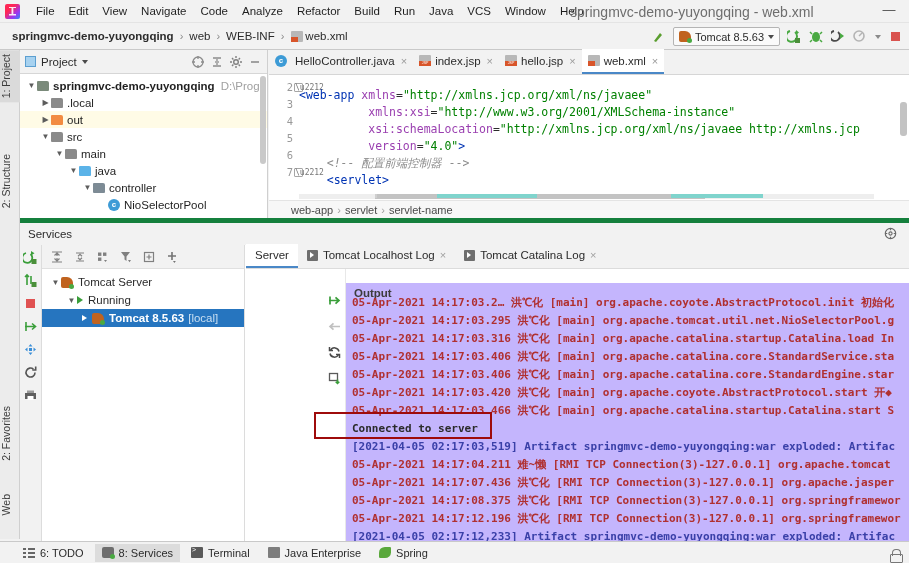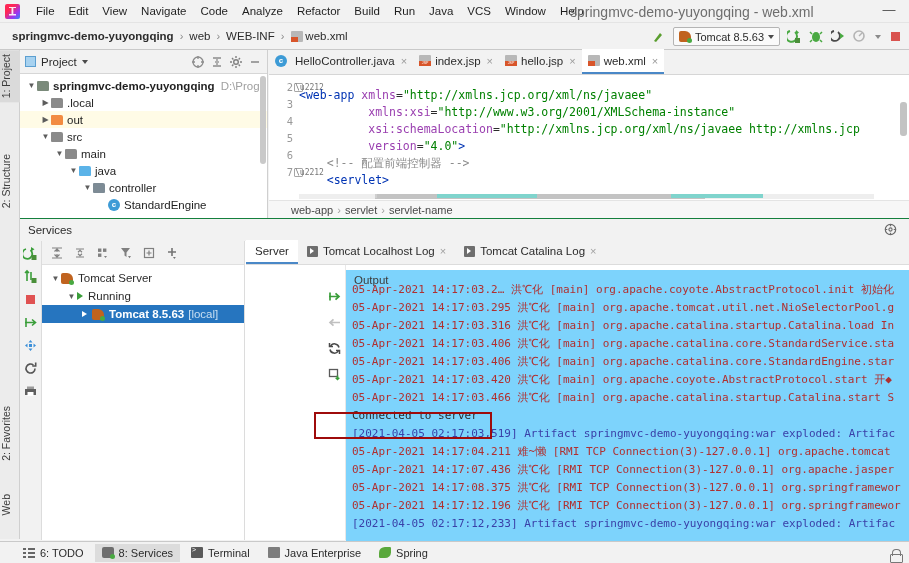--- a/index.html
+++ b/index.html
@@ -143,21 +143,21 @@
   .gutter {
     position: absolute; left: 0; top: 0; width: 30px; height: 134px; background: #ffffff;
     color: #999999; text-align: right; padding-top: 4px;
   }
   .gutter div { height: 17px; line-height: 17px; padding-right: 6px; font-size: 10.5px; }
   .codelines { position: absolute; left: 30px; top: 12px; white-space: pre; }
   .codelines div { height: 17px; line-height: 17px; }
   .k-tag { color: #0033b3; }
   .k-attr { color: #9a3fb0; }
   .k-val { color: #008000; }
-  .k-cmt { color: #8c8c8c; }
+  .k-cmt { color: #8c8c8c; font-style: italic; }
   .k-pun { color: #2b2b2b; }
   .fold {
     position:absolute; left:25px; width:9px;height:9px;border:1px solid #a6a6a6;
     background:#fff; color:#777; font-size:8px; line-height:7px; text-align:center; border-radius:1px;
   }
   .hscroll {
     position: absolute; left: 30px; bottom: 10px; width: 575px; height: 5px; background: #eeeeee;
   }
   .hscroll .thumb { position:absolute; left:76px; width: 330px; height: 5px; background: #c3c3c3; }
   .hmark { position:absolute; height:4px; background:#7fd4cd; top:0;}
@@ -165,21 +165,21 @@
     position: absolute; left: 0; bottom: 0; width: 640px; height: 18px;
     background: #f7f7f7; border-top: 1px solid #e4e4e4;
     display: flex; align-items: center; padding-left: 22px; gap: 4px;
     font-size: 11px; color: #4a4a4a;
   }
   .bread .sep { color: #a0a0a0; }
 
   
   .services {
     position: absolute; left: 20px; top: 218px; width: 889px; height: 321px;
-    background: #f2f2f2; border-top: 1px solid #15803d;
+    background: #f2f2f2; border-top: 5px solid #15803d;
   }
   .svc-hdr {
     height: 22px; display: flex; align-items: center; padding-left: 8px;
     font-size: 11.5px; background: #f2f2f2; position: relative;
   }
   .svc-hdr .gear { position: absolute; right: 12px; top: 4px; }
 
   .svc-body { position: absolute; left:0; top: 22px; width: 889px; height: 299px; background:#fff; }
 
   .svc-lefticons {
@@ -214,21 +214,21 @@
   .logtab-ico::after{content:"";position:absolute;left:3px;top:2.5px;width:0;height:0;border-left:4px solid #fff;border-top:3px solid transparent;border-bottom:3px solid transparent;}
 
   .deploy-pane { position:absolute; left:0; top:24px; width:78px; height:275px; background:#fff; border-right:1px solid #e0e0e0;}
   .deploy-hdr { height:20px; display:flex;align-items:center;justify-content:center;font-size:11.5px;color:#3c3c3c;}
   .deploy-row { height:19px; display:flex;align-items:center;gap:4px;padding-left:6px;font-size:11.5px;}
   .check { color:#3a9e3a; font-size:12px; font-weight:bold; }
 
   .depl-icons { position:absolute; left:78px; top:24px; width:22px; height:275px; background:#fff;
      display:flex;flex-direction:column;align-items:center;padding-top:24px;gap:11px; border-right:1px solid #e8e8e8;}
 
-  .console { position:absolute; left:100px; top:29px; width:563px; height:275px; background:#7dd3fc; overflow:hidden;}
+  .console { position:absolute; left:100px; top:38px; width:563px; height:275px; background:#c4b5fd; overflow:hidden;font-weight:bold;}
   .console-hdr { height:20px; display:flex;align-items:center;padding-left:8px;font-size:11.5px;color:#3c3c3c;}
   .logs {
     position:absolute; left:6px; top:20px; width:557px;
     font-family:"DejaVu Sans Mono", monospace; font-size:11px; white-space:pre;
   }
   .logs div { height:18px; line-height:18px; }
   .l-red { color:#b03030; }
   .l-blue { color:#3a40a8; }
   .l-dark { color:#2b2b2b; }
 
@@ -413,21 +413,21 @@
         <span class="folder java"></span>
         <span class="tname">java</span>
       </div>
       <div class="trow" style="padding-left:62px">
         <span class="tw">▼</span>
         <span class="folder ctrl"></span>
         <span class="tname">controller</span>
       </div>
       <div class="trow" style="padding-left:88px">
         <span class="cls-ico">c</span>
-        <span class="tname">StandardEngine</span>
+        <span class="tname">NioSelectorPool</span>
       </div>
     </div>
     <div class="projscroll"></div>
   </div>
 
   <div class="editor">
     <div class="etabs">
       <div class="etab">
         <span class="cls-ico">c</span>
         <span>HelloController.java</span>

